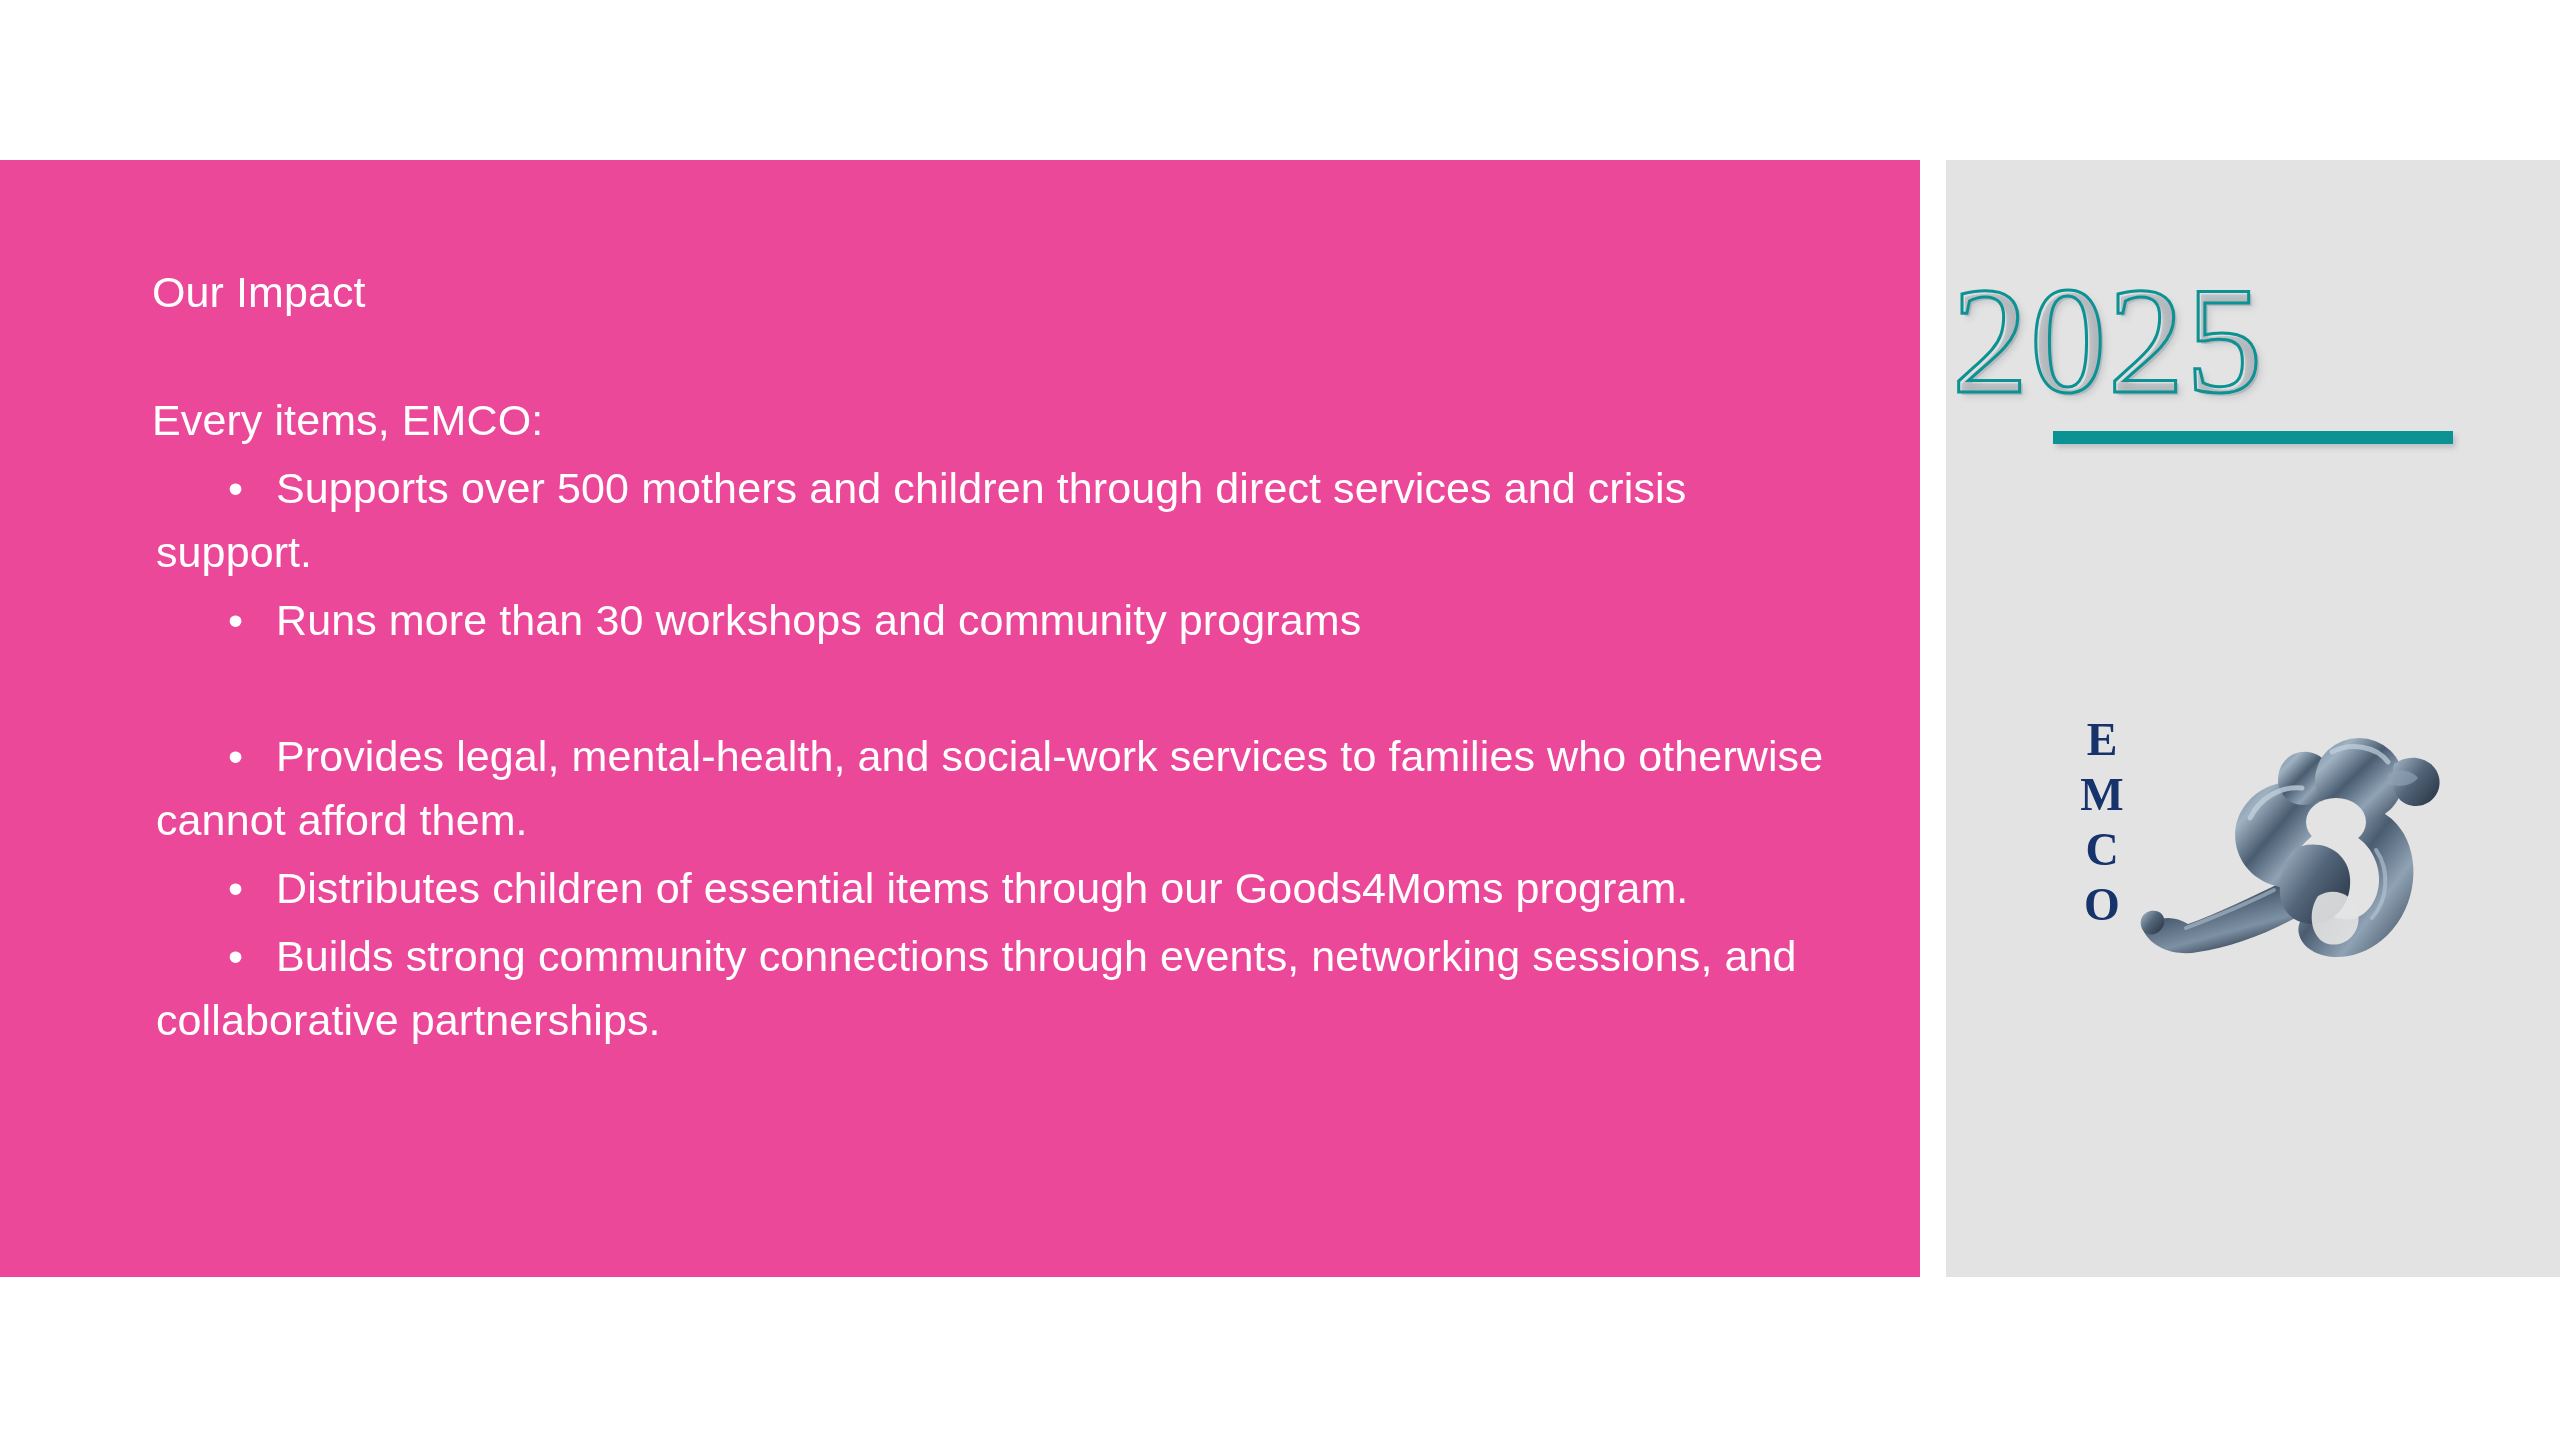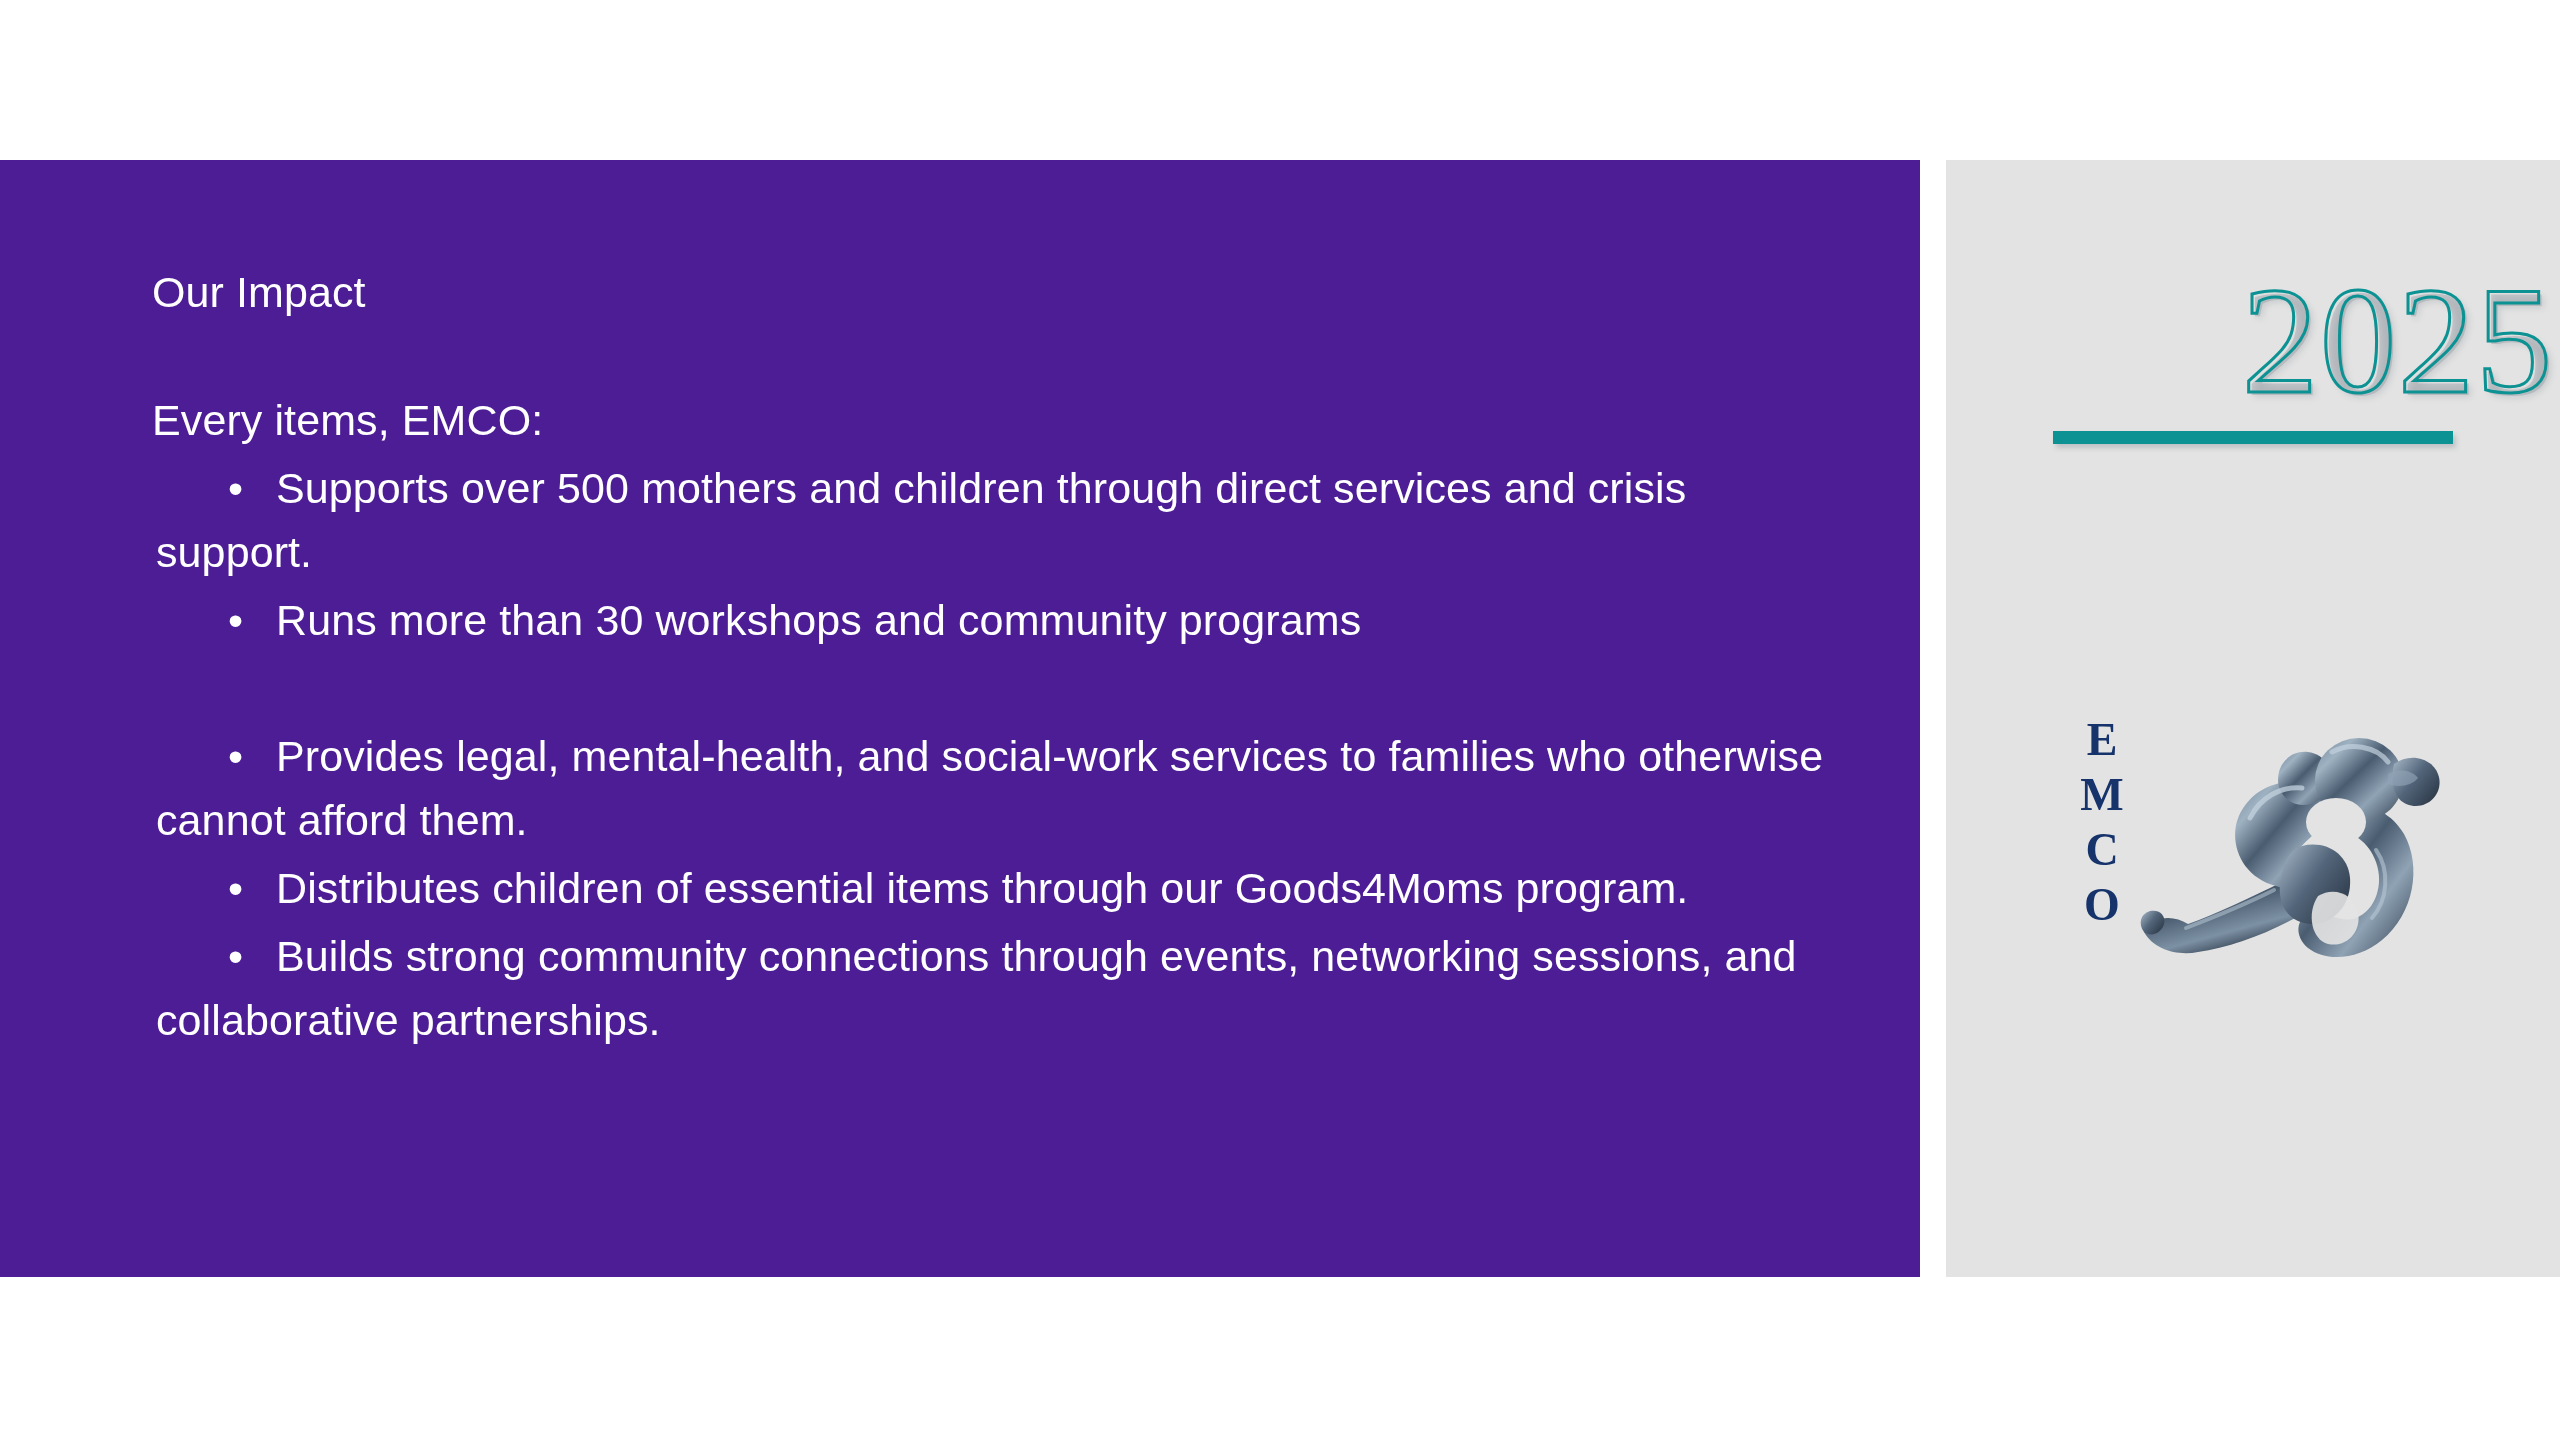--- a/index.html
+++ b/index.html
@@ -26,21 +26,21 @@
     background: #ffffff;
   }
 
   
   .content-panel {
     position: absolute;
     left: 0;
     top: 160px;
     width: 1920px;
     height: 1117px;
-    background: #4c1d95;
+    background: #ec4899;
     box-sizing: border-box;
   }
 
   .body-text {
     position: absolute;
     left: 152px;
     top: 100px;
     width: 1700px;
     color: #ffffff;
     font-family: "Liberation Sans", sans-serif;
@@ -79,21 +79,21 @@
     height: 1117px;
     background: #e3e3e3;
   }
 
   
   .year-wrap {
     position: absolute;
     left: 0;
     top: 105px;
     width: 614px;
-    text-align: right;
+    text-align: left;
   }
   .year-text {
     display: inline-block;
     font-family: "Liberation Serif", serif;
     font-size: 152px;
     line-height: 1;
     font-weight: 400;
     letter-spacing: 2px;
     color: transparent;
     -webkit-text-stroke: 3px #0d9293;

